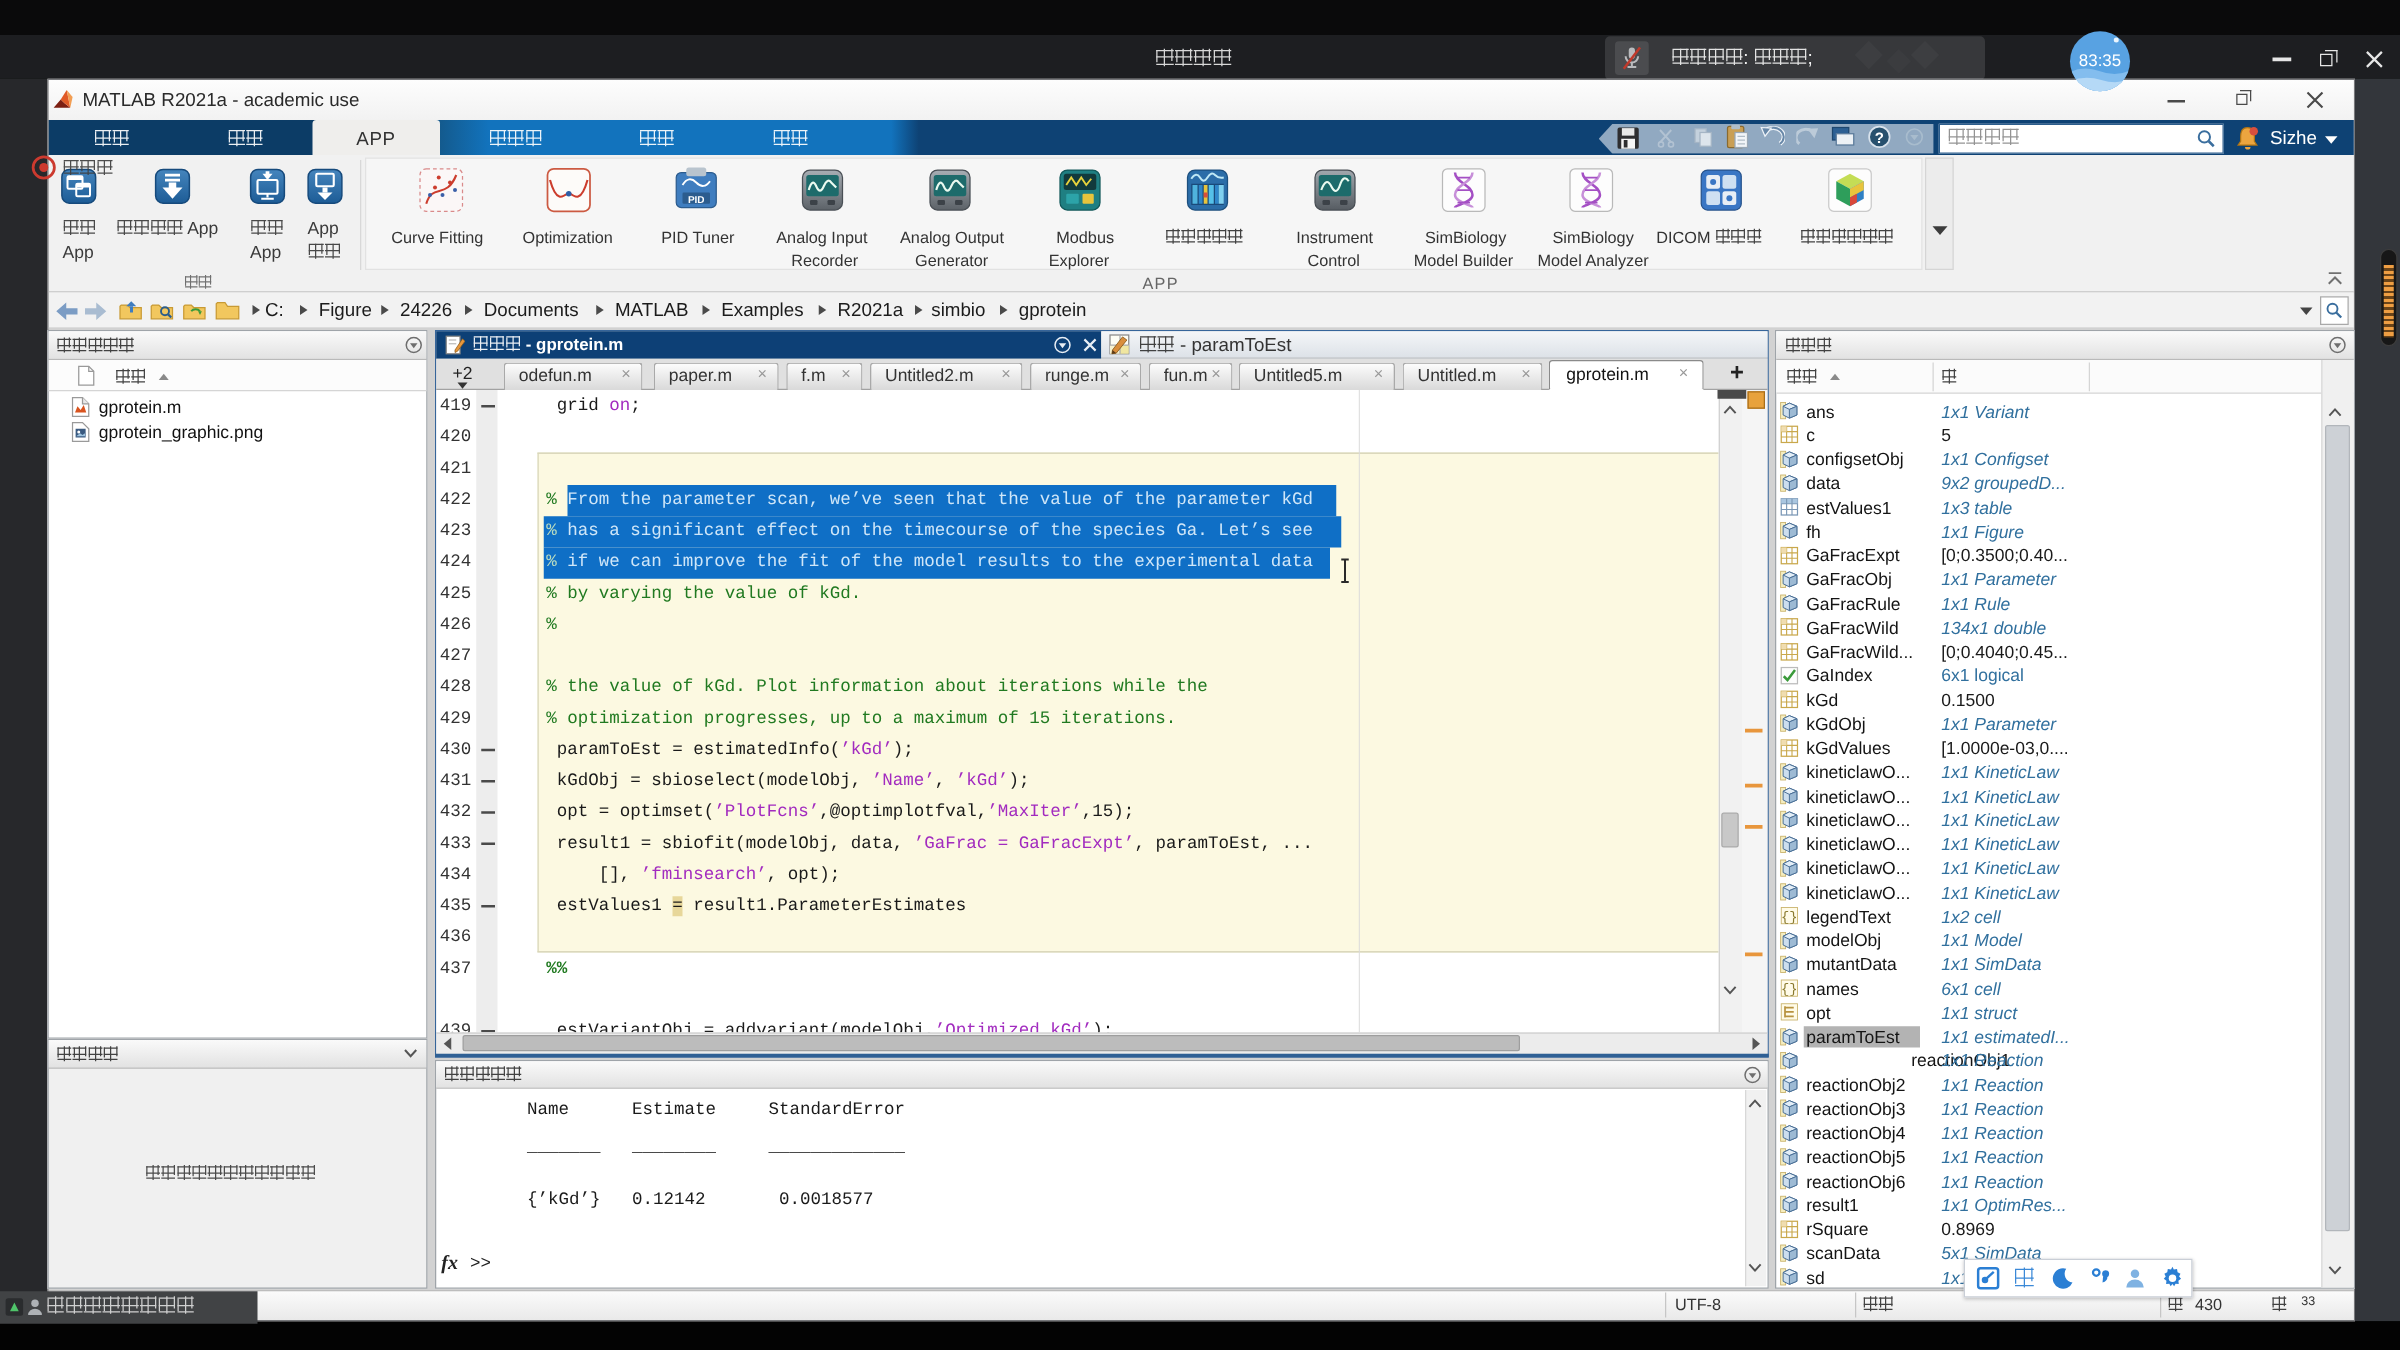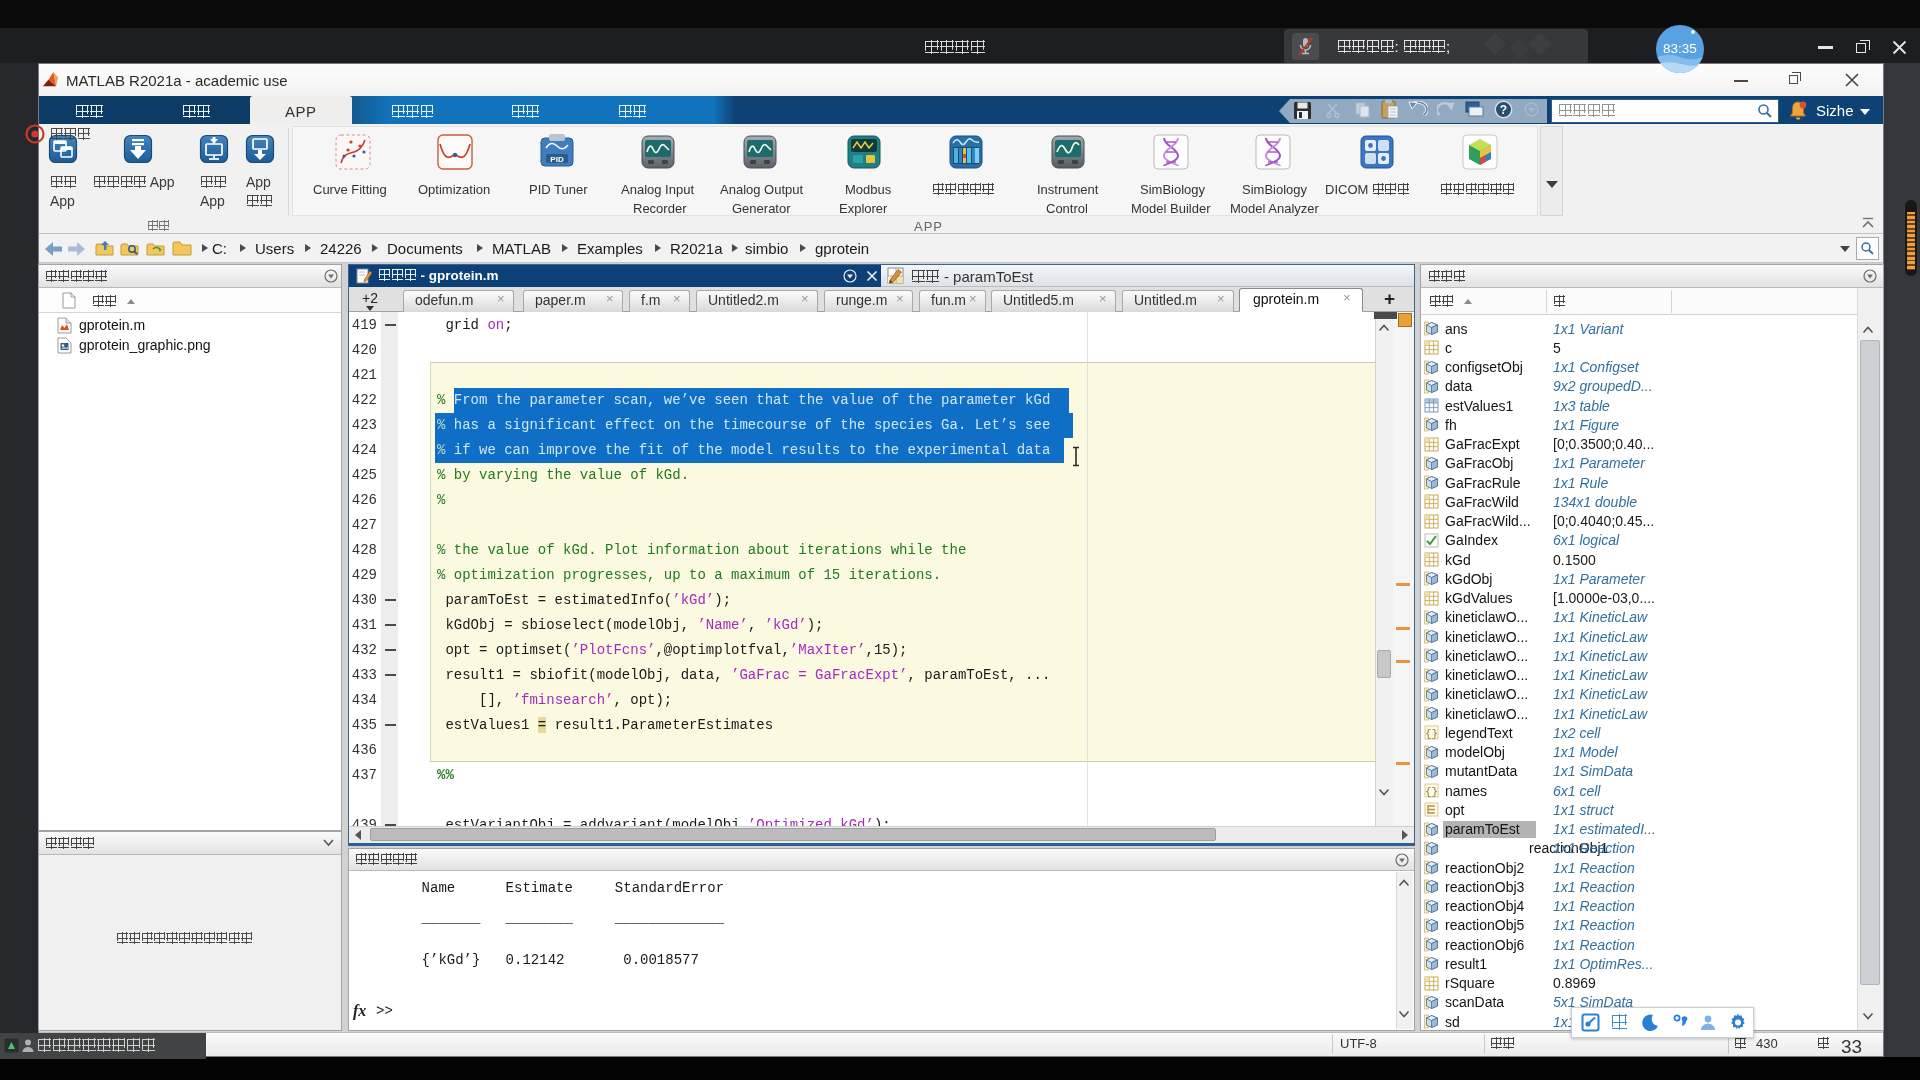--- a/index.html
+++ b/index.html
@@ -372,21 +372,21 @@
 <div class="ab" style="left:202px;top:244px;width:0;height:0;border-top:4.5px solid transparent;border-bottom:4.5px solid transparent;border-left:6px solid #4a4a4a"></div>
 <div class="ab" style="left:240px;top:244px;width:0;height:0;border-top:4.5px solid transparent;border-bottom:4.5px solid transparent;border-left:6px solid #4a4a4a"></div>
 <div class="ab" style="left:305px;top:244px;width:0;height:0;border-top:4.5px solid transparent;border-bottom:4.5px solid transparent;border-left:6px solid #4a4a4a"></div>
 <div class="ab" style="left:372px;top:244px;width:0;height:0;border-top:4.5px solid transparent;border-bottom:4.5px solid transparent;border-left:6px solid #4a4a4a"></div>
 <div class="ab" style="left:477px;top:244px;width:0;height:0;border-top:4.5px solid transparent;border-bottom:4.5px solid transparent;border-left:6px solid #4a4a4a"></div>
 <div class="ab" style="left:562px;top:244px;width:0;height:0;border-top:4.5px solid transparent;border-bottom:4.5px solid transparent;border-left:6px solid #4a4a4a"></div>
 <div class="ab" style="left:655px;top:244px;width:0;height:0;border-top:4.5px solid transparent;border-bottom:4.5px solid transparent;border-left:6px solid #4a4a4a"></div>
 <div class="ab" style="left:732px;top:244px;width:0;height:0;border-top:4.5px solid transparent;border-bottom:4.5px solid transparent;border-left:6px solid #4a4a4a"></div>
 <div class="ab" style="left:800px;top:244px;width:0;height:0;border-top:4.5px solid transparent;border-bottom:4.5px solid transparent;border-left:6px solid #4a4a4a"></div>
 <div class="ab" style="left:212px;top:240px;color:#1b1b1b;font-size:15px">C:</div>
-<div class="ab" style="left:255px;top:240px;color:#1b1b1b;font-size:15px">Users</div>
+<div class="ab" style="left:255px;top:240px;color:#1b1b1b;font-size:15px">Figure</div>
 <div class="ab" style="left:320px;top:240px;color:#1b1b1b;font-size:15px">24226</div>
 <div class="ab" style="left:387px;top:240px;color:#1b1b1b;font-size:15px">Documents</div>
 <div class="ab" style="left:492px;top:240px;color:#1b1b1b;font-size:15px">MATLAB</div>
 <div class="ab" style="left:577px;top:240px;color:#1b1b1b;font-size:15px">Examples</div>
 <div class="ab" style="left:670px;top:240px;color:#1b1b1b;font-size:15px">R2021a</div>
 <div class="ab" style="left:745px;top:240px;color:#1b1b1b;font-size:15px">simbio</div>
 <div class="ab" style="left:815px;top:240px;color:#1b1b1b;font-size:15px">gprotein</div>
 <div class="ab" style="left:1840px;top:246px;width:0;height:0;border-left:5px solid transparent;border-right:5px solid transparent;border-top:6px solid #444"></div>
 <div class="ab" style="left:1856px;top:237px;width:23px;height:23px;background:#fff;border:1px solid #a9a9a9"></div>
 <svg class="ab" style="left:1860px;top:241px" width="15" height="15" viewBox="0 0 15 15">
@@ -647,21 +647,21 @@
         <path d="M1 5.3 L14 5.3 M1 9.6 L14 9.6 M5.3 1 L5.3 14 M9.6 1 L9.6 14" stroke="#c9a84c" stroke-width=".9"></path>
         <rect x="1" y="1" width="4.3" height="4.3" fill="#f0ddb0"></rect>
       </svg></div>
 <div class="ab" style="left:1445px;top:513.0px;color:#141414;font-size:14px;white-space:nowrap">GaFracWild...</div>
 <div class="ab" style="left:1553px;top:513.0px;font-size:14px;white-space:nowrap;color:#1a1a1a">[0;0.4040;0.45...</div>
 <div class="ab" style="left:1424px;top:532.8px;width:15px;height:15px"><svg width="15" height="15" viewBox="0 0 15 15">
         <rect x="1" y="1" width="13" height="13" fill="#fdfdfd" stroke="#bbb"></rect>
         <path d="M3 8 L6 11 L12 3" fill="none" stroke="#3a9a3a" stroke-width="2"></path>
       </svg></div>
 <div class="ab" style="left:1445px;top:532.2px;color:#141414;font-size:14px;white-space:nowrap">GaIndex</div>
-<div class="ab" style="left:1553px;top:532.2px;font-size:14px;white-space:nowrap;font-style:italic;color:#31709e">6x1 logical</div>
+<div class="ab" style="left:1553px;top:532.2px;font-size:14px;white-space:nowrap;color:#31709e">6x1 logical</div>
 <div class="ab" style="left:1424px;top:552.0px;width:15px;height:15px"><svg width="15" height="15" viewBox="0 0 15 15">
         <rect x="1" y="1" width="13" height="13" fill="#fff" stroke="#c9a84c"></rect>
         <path d="M1 5.3 L14 5.3 M1 9.6 L14 9.6 M5.3 1 L5.3 14 M9.6 1 L9.6 14" stroke="#c9a84c" stroke-width=".9"></path>
         <rect x="1" y="1" width="4.3" height="4.3" fill="#f0ddb0"></rect>
       </svg></div>
 <div class="ab" style="left:1445px;top:551.5px;color:#141414;font-size:14px;white-space:nowrap">kGd</div>
 <div class="ab" style="left:1553px;top:551.5px;font-size:14px;white-space:nowrap;color:#1a1a1a">0.1500</div>
 <div class="ab" style="left:1424px;top:571.2px;width:15px;height:15px"><svg width="15" height="15" viewBox="0 0 15 15">
         <rect x="0.5" y="1" width="4" height="13" fill="#f5edc0" stroke="#c9b26a" stroke-width=".7"></rect>
         <polygon points="7.5,1.5 13.5,4 13.5,11 7.5,13.5 2.5,11 2.5,4" fill="#ccdeee" stroke="#4a6f96" stroke-width=".8"></polygon>
@@ -857,21 +857,21 @@
     </svg>
 <div class="ab" style="left:39px;top:1032px;width:1844px;height:24px;background:linear-gradient(#fbfbfb,#e9e9e9);border-top:1px solid #bdbdbd"></div>
 <div class="ab" style="left:1332px;top:1034px;width:1px;height:20px;background:#c6c6c6"></div>
 <div class="ab" style="left:1484px;top:1034px;width:1px;height:20px;background:#c6c6c6"></div>
 <div class="ab" style="left:1728px;top:1034px;width:1px;height:20px;background:#c6c6c6"></div>
 <div class="ab" style="left:1340px;top:1036px;color:#333;font-size:13px">UTF-8</div>
 <div class="ab" style="left:1490px;top:1036px;color:#333;font-size:13px"><i class="cg"></i><i class="cg"></i></div>
 <div class="ab" style="left:1734px;top:1036px;color:#333;font-size:13px"><i class="cg"></i></div>
 <div class="ab" style="left:1756px;top:1036px;color:#333;font-size:13px">430</div>
 <div class="ab" style="left:1817px;top:1036px;color:#333;font-size:13px"><i class="cg"></i></div>
-<div class="ab" style="left:1841px;top:1036px;color:#333;font-size:19px">33</div>
+<div class="ab" style="left:1841px;top:1036px;color:#333;font-size:10px">33</div>
 <div class="ab" style="left:0;top:1033px;width:206px;height:26px;background:#414345"></div>
 <svg class="ab" style="left:4px;top:1038px" width="15" height="15" viewBox="0 0 15 15">
       <rect x="0.5" y="0.5" width="14" height="14" rx="2" fill="#2a2c2e"></rect>
       <path d="M4 11 L7.5 4 L11 11 Z" fill="#4fc46a"></path>
     </svg>
 <svg class="ab" style="left:21px;top:1038px" width="14" height="15" viewBox="0 0 14 15">
       <circle cx="7" cy="4.5" r="3" fill="#aeb2b6"></circle>
       <path d="M1.5 14 a5.5 5 0 0 1 11 0 Z" fill="#aeb2b6"></path>
     </svg>
 <div class="ab" style="left:37px;top:1037px;color:#dcdcdc;font-size:15.5px"><i class="cg"></i><i class="cg"></i><i class="cg"></i><i class="cg"></i><i class="cg"></i><i class="cg"></i><i class="cg"></i><i class="cg"></i></div>

